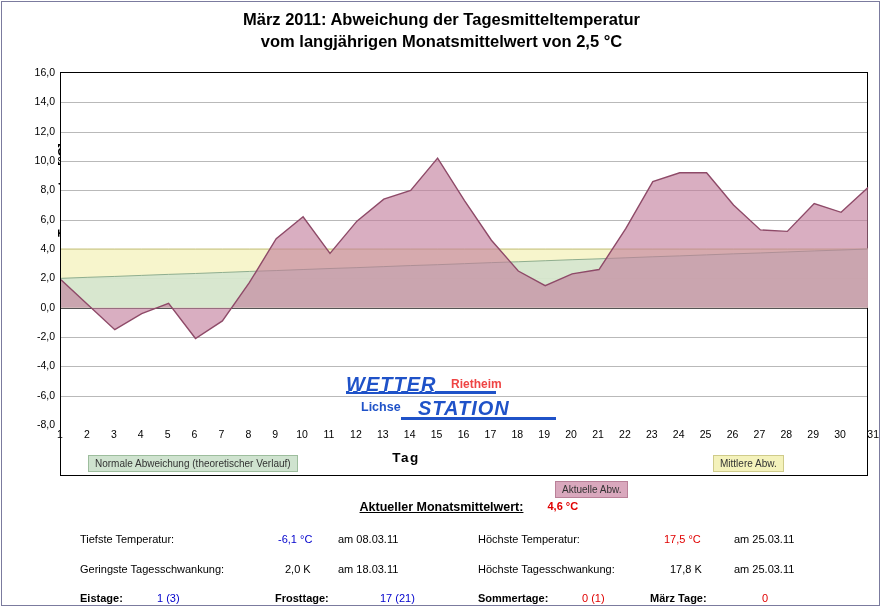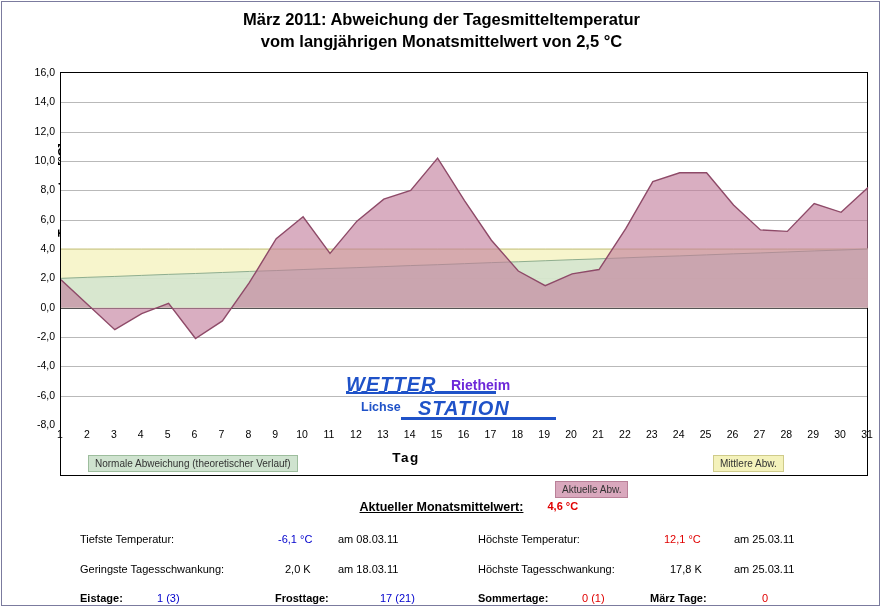--- a/index.html
+++ b/index.html
@@ -41,22 +41,22 @@
                font-size:13.5px;font-weight:bold;letter-spacing:1.5px;}
 
   svg.series{position:absolute;left:0;top:0;width:808px;height:352px;}
 
   
   .logo{position:absolute;left:285px;top:300px;width:215px;height:55px;
         pointer-events:none;}
   .logo .w1{position:absolute;left:0;top:0;font-size:20px;font-weight:bold;
             font-style:italic;color:#1f52c8;letter-spacing:1px;
             text-shadow:1px 1px 0 #fff;}
-  .logo .w2{position:absolute;left:105px;top:4px;font-size:14px;font-weight:bold;
-            color:#6d28d9;}
+  .logo .w2{position:absolute;left:105px;top:4px;font-size:12px;font-weight:bold;
+            color:#ef4444;}
   .logo .w3{position:absolute;left:15px;top:27px;font-size:12.5px;font-weight:bold;
             color:#1f52c8;}
   .logo .w4{position:absolute;left:72px;top:24px;font-size:20px;font-weight:bold;
             font-style:italic;color:#1f52c8;letter-spacing:1px;}
   .logo .bar{position:absolute;background:#1f52c8;height:3px;}
 
   
   .legend{position:absolute;top:455px;font-size:10px;padding:2px 6px;
           white-space:nowrap;color:#333;}
   .lg-green{left:88px;background:#cfe3cf;border:1px solid #9dbd9d;}
@@ -160,40 +160,40 @@
       <div class="xtick" style="left: 526px;">21</div>
       <div class="xtick" style="left: 552.9px;">22</div>
       <div class="xtick" style="left: 579.8px;">23</div>
       <div class="xtick" style="left: 606.7px;">24</div>
       <div class="xtick" style="left: 633.6px;">25</div>
       <div class="xtick" style="left: 660.5px;">26</div>
       <div class="xtick" style="left: 687.4px;">27</div>
       <div class="xtick" style="left: 714.3px;">28</div>
       <div class="xtick" style="left: 741.2px;">29</div>
       <div class="xtick" style="left: 768.1px;">30</div>
-      <div class="xtick" style="left: 795px;">31</div>
+      <div class="xtick" style="left: 795px; text-align: right;">31</div>
     </div>
 </div>
 
 <div class="xaxis-title">Tag</div>
 
 <div class="legend lg-green">Normale Abweichung (theoretischer Verlauf)</div>
 <div class="legend lg-pink">Aktuelle Abw.</div>
 <div class="legend lg-yellow">Mittlere Abw.</div>
 
 <div class="sum-title">
   <b>Aktueller Monatsmittelwert:</b><span class="val">4,6 °C</span>
 </div>
 
 <div class="lbl" style="left:80px;top:533px;">Tiefste Temperatur:</div>
 <div class="val blue" style="left:278px;top:533px;">-6,1 °C</div>
 <div class="val" style="left:338px;top:533px;">am 08.03.11</div>
 
 <div class="lbl" style="left:478px;top:533px;">Höchste Temperatur:</div>
-<div class="val red" style="left:664px;top:533px;">12,1 °C</div>
+<div class="val red" style="left:664px;top:533px;">17,5 °C</div>
 <div class="val" style="left:734px;top:533px;">am 25.03.11</div>
 
 <div class="lbl" style="left:80px;top:563px;">Geringste Tagesschwankung:</div>
 <div class="val" style="left:285px;top:563px;">2,0 K</div>
 <div class="val" style="left:338px;top:563px;">am 18.03.11</div>
 
 <div class="lbl" style="left:478px;top:563px;">Höchste Tagesschwankung:</div>
 <div class="val" style="left:670px;top:563px;">17,8 K</div>
 <div class="val" style="left:734px;top:563px;">am 25.03.11</div>
 

